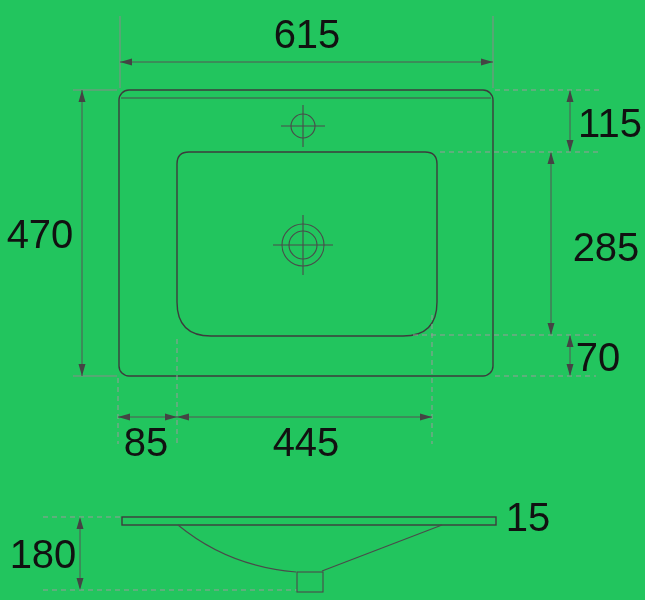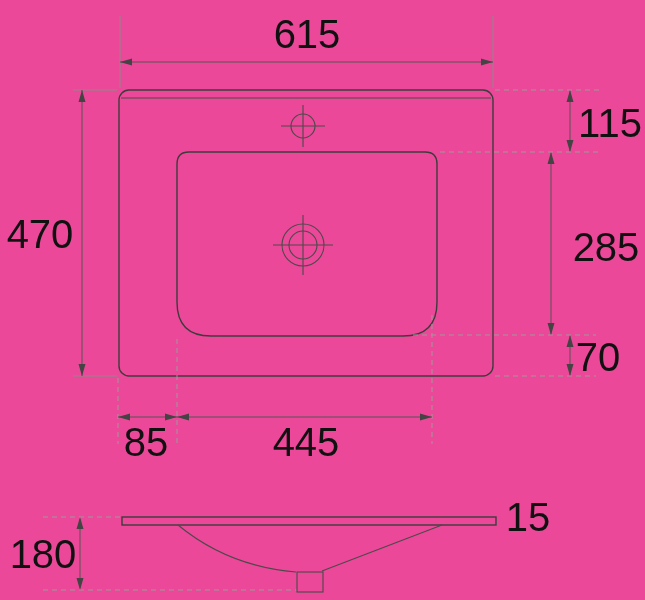--- a/index.html
+++ b/index.html
@@ -4,21 +4,21 @@
 <style>
   html, body {
     margin: 0;
     padding: 0;
     background: #ffffff;
   }
   .canvas {
     position: relative;
     width: 645px;
     height: 600px;
-    background: #ec4899;
+    background: #22c55e;
     overflow: hidden;
     font-family: "Liberation Sans", sans-serif;
   }
   svg { display: block; }
   .outline {
     fill: none;
     stroke: #3c3c3c;
     stroke-width: 1.4;
   }
   .outline-thin {

